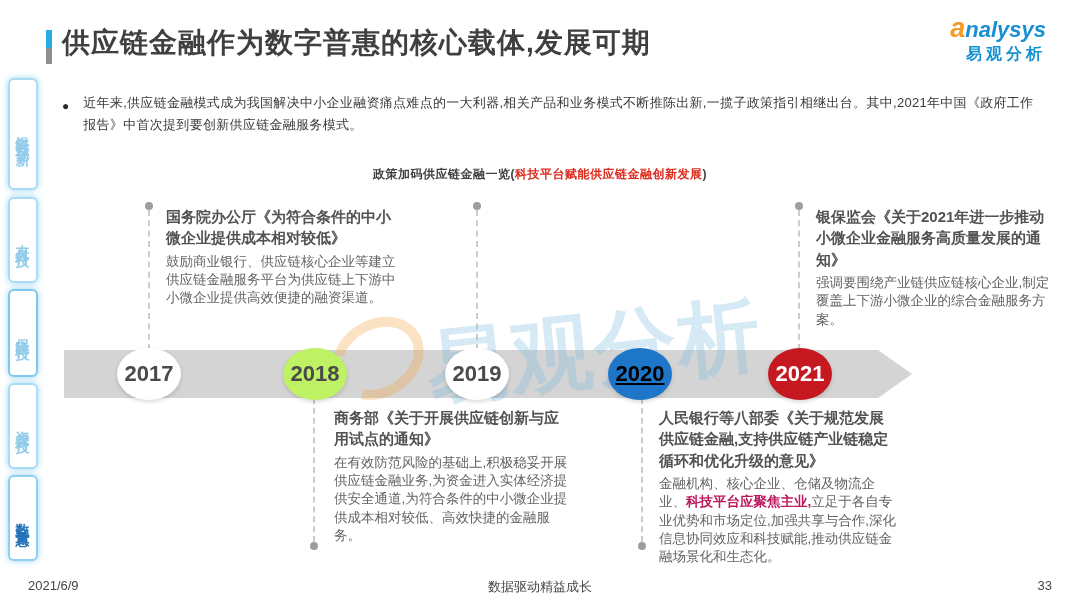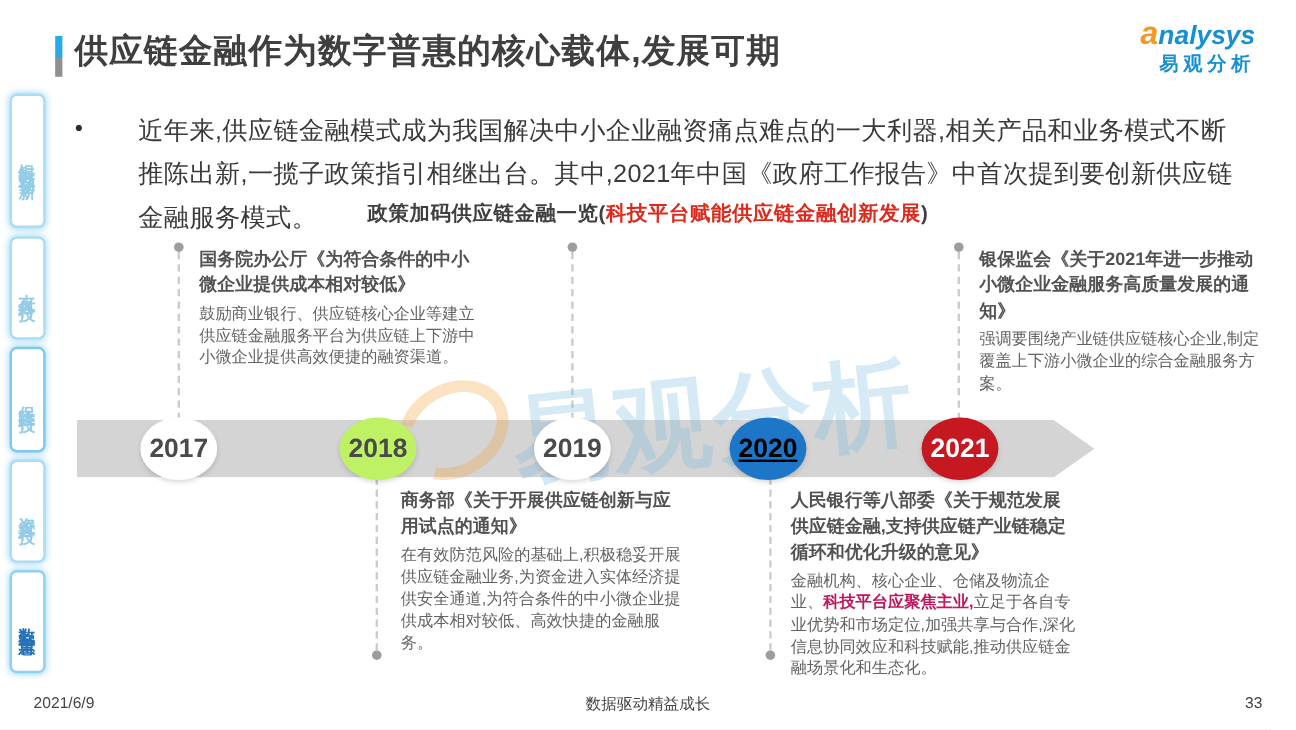--- a/index.html
+++ b/index.html
@@ -34,25 +34,25 @@
     font-size:28px; font-weight:bold; color:#3f3f3f; letter-spacing:1px;
     white-space:nowrap;
   }
   .logo { position:absolute; right:34px; top:14px; text-align:right; line-height:1.1; }
   .logo .row1 { font-size:22px; font-style:italic; font-weight:bold; color:#1690d2; }
   .logo .logo-a { font-size:27px; color:#f49a23; font-style:italic; }
   .logo .row2 { font-size:16px; font-weight:bold; color:#1690d2; letter-spacing:4px; margin-top:1px; }
   
   .intro { position:absolute; left:62px; top:92px; width:975px; display:flex; gap:14px; z-index:2; }
   .intro .bullet { font-size:12px; color:#2b2b2b; line-height:28px; }
-  .intro .text { font-size:21px; color:#3a3a3a; line-height:1.72; letter-spacing:.3px;margin-left:32px; }
+  .intro .text { font-size:13px; color:#3a3a3a; line-height:1.72; letter-spacing:.3px; }
   
   .section-heading {
     position:absolute; left:0; right:0; top:166px; text-align:center;
-    font-size:17px; font-weight:bold; color:#3f3f3f; z-index:2; letter-spacing:.5px;
+    font-size:12px; font-weight:bold; color:#3f3f3f; z-index:2; letter-spacing:.5px;
   }
   
   .watermark { position:absolute; left:330px; top:282px; width:470px; height:210px;
     opacity:.30; transform:rotate(-6deg); pointer-events:none; z-index:1; }
   .wm-ring { position:absolute; left:4px; top:18px; width:96px; height:78px;
     border:10px solid #f2a23c; border-left-color:transparent; border-radius:50%;
     transform:rotate(-25deg); }
   .wm-text { position:absolute; left:100px; top:18px; font-size:82px; font-weight:bold;
     color:#79bde2; letter-spacing:2px; white-space:nowrap; }
   

